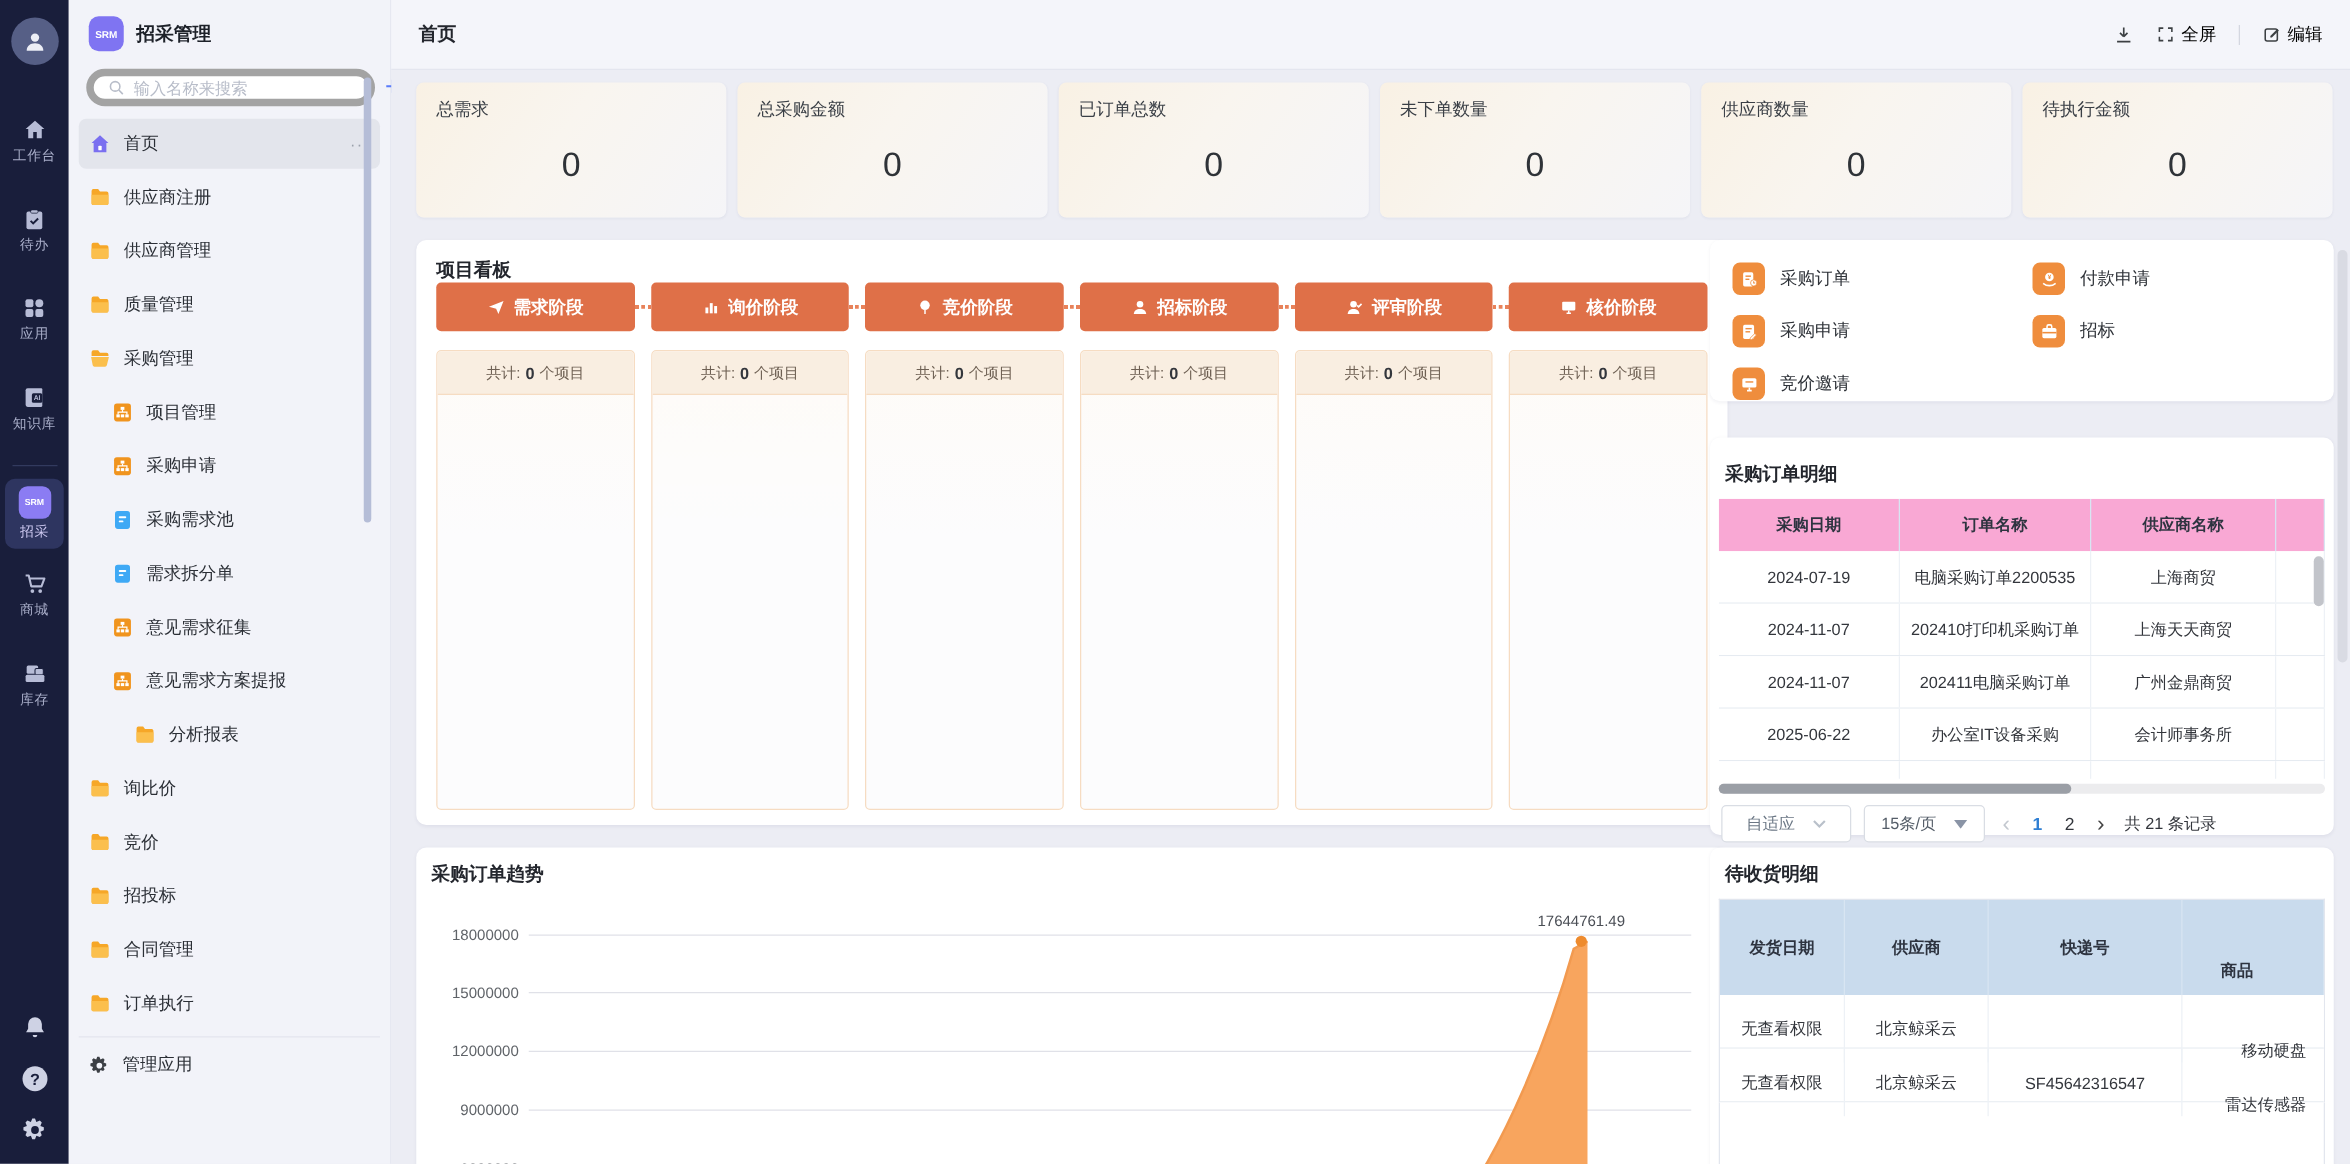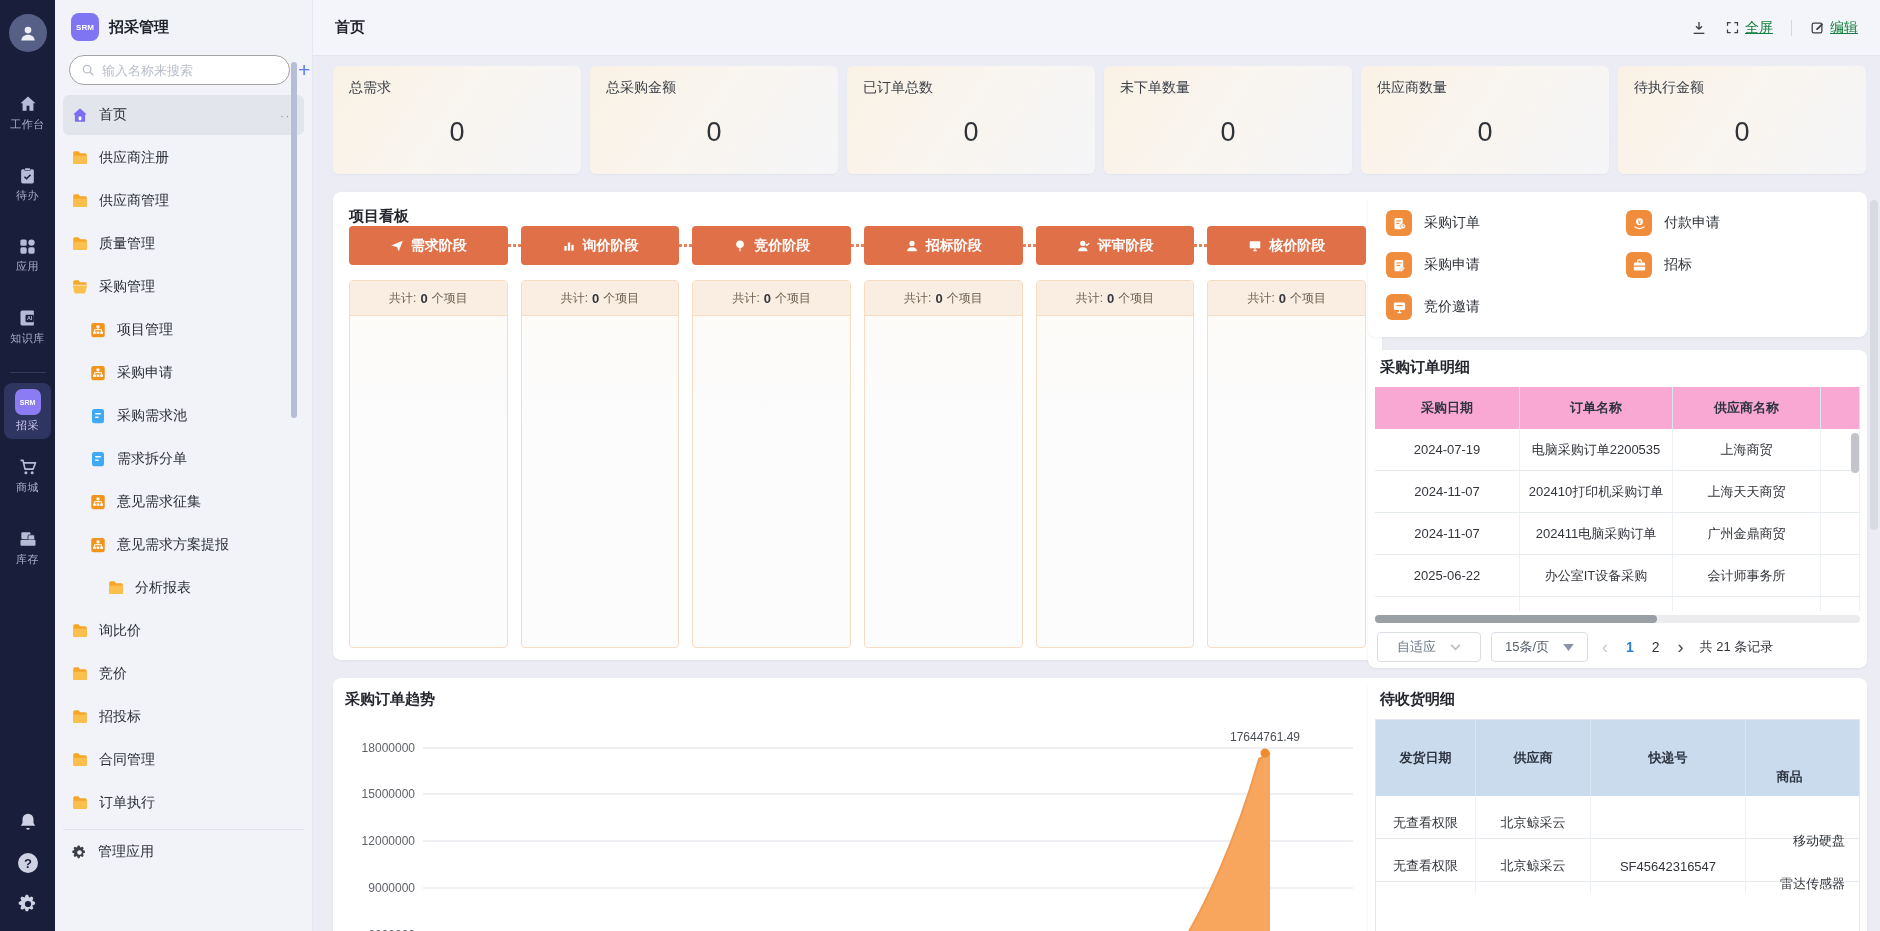--- a/index.html
+++ b/index.html
@@ -14,64 +14,64 @@
   .rail-item.active .lbl{color:#cfcaf2;}
   .rail-divider{width:36px;border-top:1px solid #323a5e;margin-top:20px;}
   .rail-bottom{margin-top:auto;display:flex;flex-direction:column;align-items:center;gap:18px;padding-bottom:16px;}
   .srm-chip{width:26px;height:26px;border-radius:7px;background:#8b7cf3;color:#fff;font-size:7px;font-weight:bold;display:flex;align-items:center;justify-content:center;}
   
   .sidebar{position:absolute;left:55px;top:0;width:258px;height:931px;background:#f2f3f9;border-right:1px solid #e6e8f1;}
   .sb-head{display:flex;align-items:center;gap:10px;padding:13px 14px 10px 16px;}
   .sb-head .badge{width:28px;height:28px;border-radius:8px;background:#7f74f2;color:#fff;font-size:8px;font-weight:bold;display:flex;align-items:center;justify-content:center;}
   .sb-head .t{font-size:15px;font-weight:bold;color:#1d2129;}
   .sb-search{display:flex;align-items:center;gap:8px;padding:4px 10px 8px 14px;}
-  .sb-search .pill{flex:1;display:flex;align-items:center;gap:7px;background:#fff;border:1px solid #a3a3a3;border-radius:16px;height:30px;padding:0 11px;}
+  .sb-search .pill{flex:1;display:flex;align-items:center;gap:7px;background:#fff;border:6px solid #a3a3a3;border-radius:16px;height:30px;padding:0 11px;}
   .sb-search input{border:0;outline:0;flex:1;font-size:13px;color:#333;background:transparent;}
   .sb-search input::placeholder{color:#b8bdc9;}
   .sb-search .plus{font-size:21px;color:#5b7cfa;line-height:1;cursor:pointer;padding:0 4px 2px 0;}
   .menu{padding:2px 8px 0 8px;}
   .mi{display:flex;align-items:center;gap:10px;height:40px;margin-bottom:3px;padding:0 8px;border-radius:6px;font-size:14px;color:#2b2f36;cursor:pointer;}
   .mi .grow{flex:1;}
   .mi.active{background:#e3e5ec;}
   .mi .more{color:#9aa0ab;font-size:13px;letter-spacing:1px;}
   .mi.child{padding-left:26px;}
   .mi.child2{padding-left:44px;}
   .sb-foot-divider{border-top:1px solid #e3e5ee;margin:6px 0 2px 0;}
   .sb-scroll{position:absolute;left:236px;top:62px;width:6px;height:356px;border-radius:3px;background:#b5bdd7;}
   
   .main{position:absolute;left:313px;top:0;right:0;bottom:0;background:#ecedf4;}
   .mhead{position:absolute;left:0;top:0;right:0;height:56px;background:#f4f5fa;border-bottom:1px solid #e4e6ef;display:flex;align-items:center;padding:0 22px;}
   .mhead .title{font-size:15px;font-weight:bold;color:#23262d;}
-  .mhead .actions{margin-left:auto;display:flex;align-items:center;gap:18px;font-size:14px;color:#15803d;text-decoration:underline;}
+  .mhead .actions{margin-left:auto;display:flex;align-items:center;gap:18px;font-size:14px;color:#000000;}
   .act{display:flex;align-items:center;gap:5px;cursor:pointer;}
   .vdiv{width:1px;height:16px;background:#d4d7e0;}
   
   .stats{position:absolute;left:20px;top:66px;right:14px;display:flex;gap:9px;}
   .stat{flex:1;height:108px;border-radius:6px;background:linear-gradient(125deg,#f9f1e4 0%,#f9f5ef 45%,#f5f5f8 100%);box-shadow:0 1px 2px rgba(40,50,100,.05);padding:13px 16px;}
   .stat .lb{font-size:14px;color:#3a3f46;}
   .stat .val{margin-top:20px;text-align:center;font-size:27px;color:#2f3338;}
   
   .panel{position:absolute;background:#fff;border-radius:8px;box-shadow:0 1px 3px rgba(30,40,90,.06);}
   .ptitle{font-size:15px;font-weight:bold;color:#23262d;}
   
   .kanban{left:20px;top:192px;width:1049px;height:468px;padding:15px 16px;}
   .stage-row{display:flex;align-items:center;}
   .stage{flex:1;height:39px;background:#df7048;border-radius:4px;color:#fff;display:flex;align-items:center;justify-content:center;gap:7px;font-size:14px;font-weight:bold;cursor:pointer;}
   .connector{width:13px;border-top:3px dotted #e8825a;}
   .col-row{display:flex;margin-top:15px;gap:13px;}
   .kcol{flex:1;height:368px;border:1px solid #f6dcc2;border-radius:4px;background:linear-gradient(#fefbf7,#fcfcfd 40%);overflow:hidden;}
   .kcol .khead{height:35px;background:#f9eee1;border-bottom:1px solid #f6dcc2;display:flex;align-items:center;justify-content:center;gap:4px;font-size:12px;color:#6e6053;}
   .kcol .khead b{color:#33363c;font-size:13px;}
   
-  .qlinks{left:1055px;top:192px;width:499px;height:145px;padding:10px 18px;}
+  .qlinks{left:1055px;top:192px;width:499px;height:129px;padding:10px 18px;}
   .qgrid{display:grid;grid-template-columns:240px 1fr;}
   .qitem{display:flex;align-items:center;gap:12px;height:42px;cursor:pointer;}
   .qicon{width:26px;height:26px;border-radius:6px;background:#ef8d3d;display:flex;align-items:center;justify-content:center;}
   .qitem .ql{font-size:14px;color:#2e3238;}
-  .orders{left:1055px;top:350px;width:499px;height:318px;padding:8px 7px 0 7px;}
+  .orders{left:1055px;top:350px;width:499px;height:318px;padding:20px 7px 0 7px;}
   .orders .ptitle{padding-left:5px;}
   .otable{margin-top:10px;width:485px;overflow:hidden;position:relative;height:224px;}
   .orow{display:grid;grid-template-columns:145px 153px 148px 39px;height:42px;border-bottom:1px solid #e6ebf1;background:#fff;}
   .orow>div{display:flex;align-items:center;justify-content:center;font-size:13px;color:#33363c;border-right:1px solid #edf1f6;overflow:hidden;white-space:nowrap;}
   .orow.head{background:#f9a8d4;border-bottom:0;}
   .orow.head>div{font-weight:bold;color:#2e3440;border-right:1px solid #d8e5f2;}
   .ovthumb{position:absolute;right:1px;top:46px;width:8px;height:40px;border-radius:4px;background:#c2c4ca;}
   .hscroll{margin-top:4px;width:485px;height:8px;border-radius:4px;background:#ececee;position:relative;}
   .hscroll .thumb{position:absolute;left:0;top:0;height:8px;width:282px;border-radius:4px;background:#9b9fa6;}
   .pager{display:flex;align-items:center;gap:10px;margin-top:9px;padding-left:2px;}

